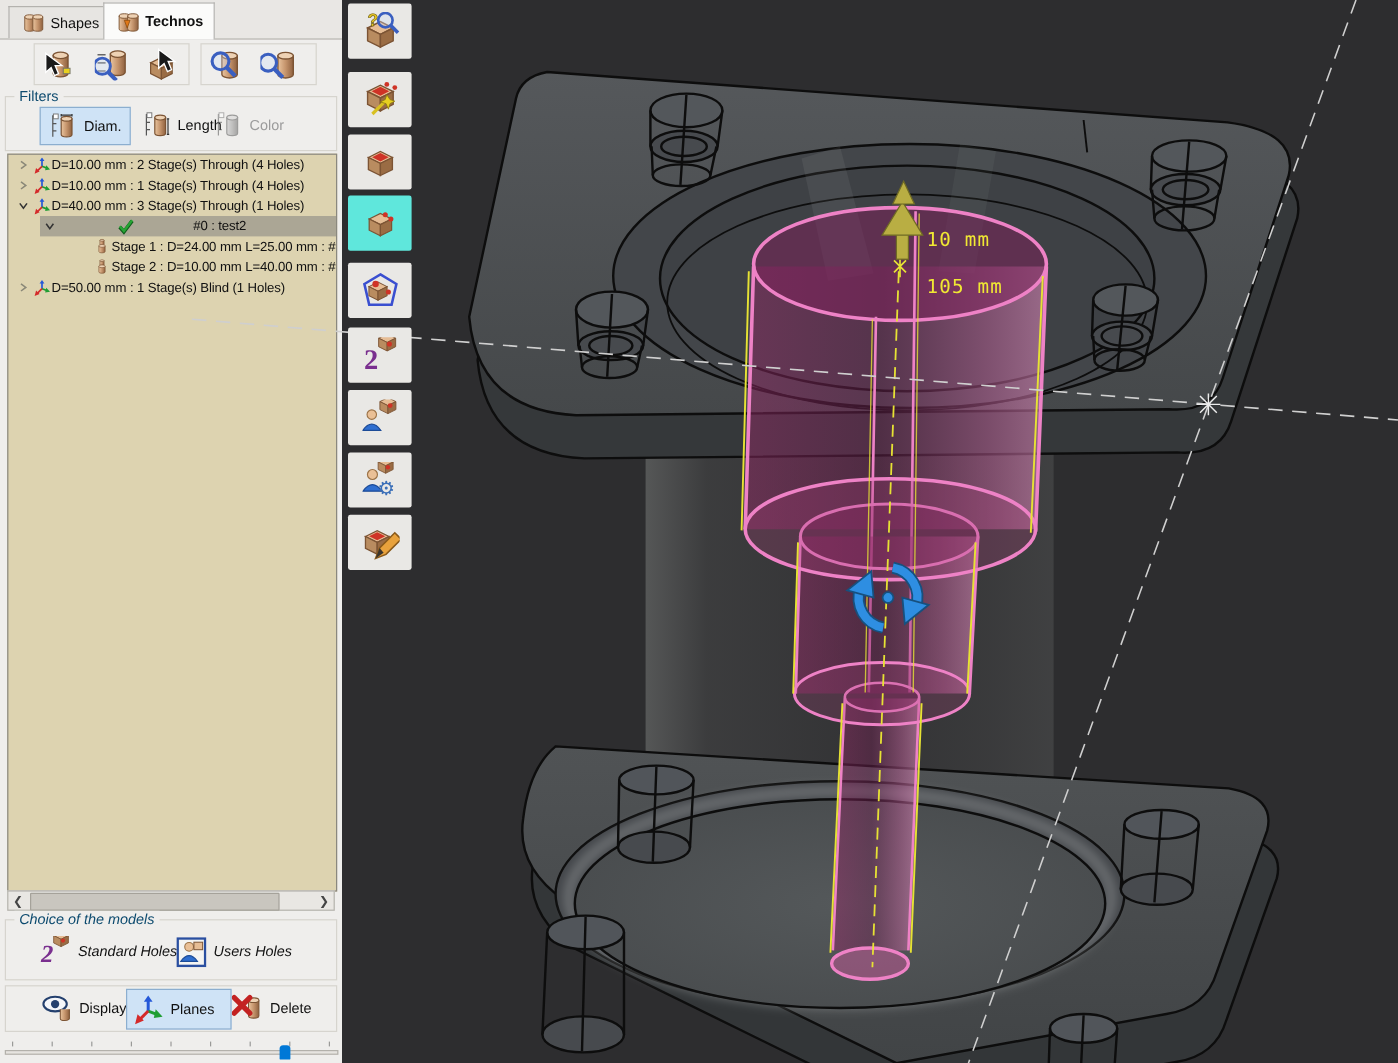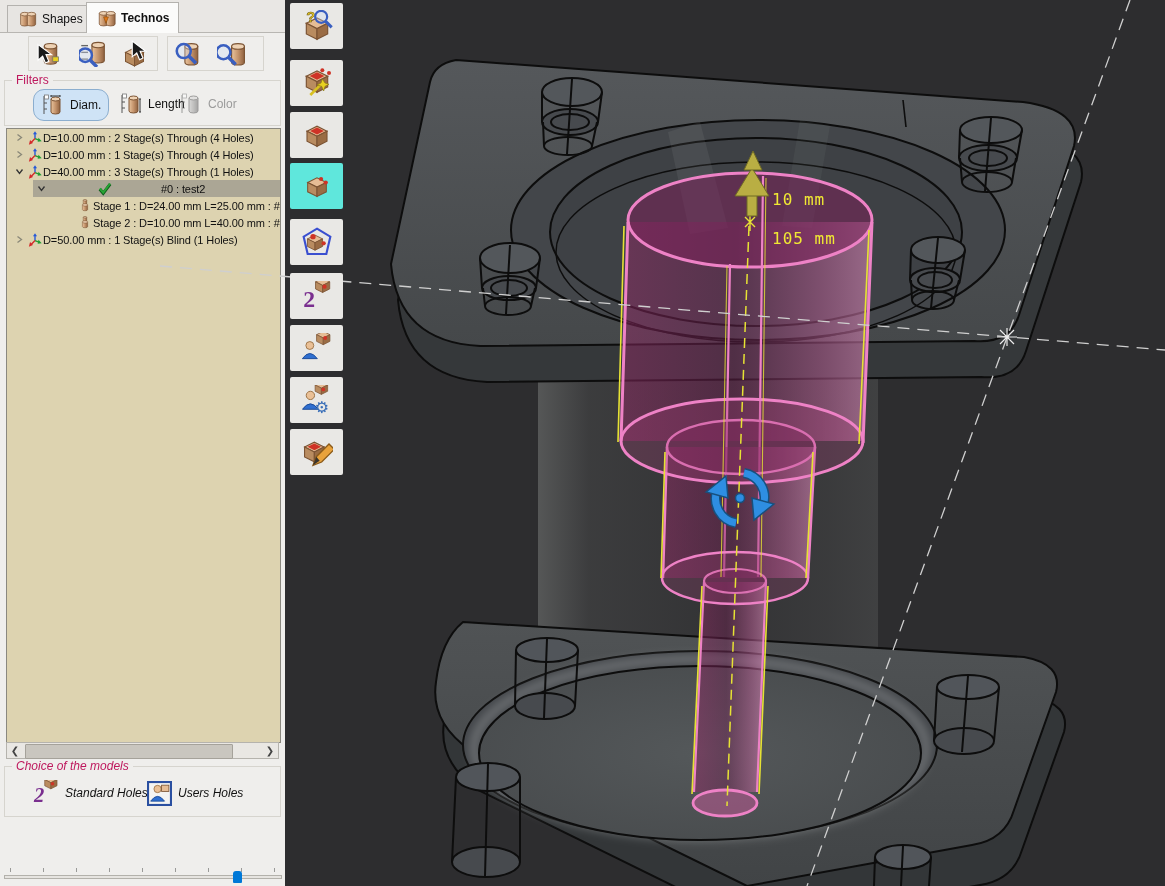--- a/index.html
+++ b/index.html
@@ -9,21 +9,21 @@
   
   .panel{position:absolute;left:0;top:0;width:285px;height:886px;background:#efeeec;z-index:1;}
   .tabbar{position:absolute;left:0;top:0;width:285px;height:32px;background:#e9e7e4;
           border-bottom:1px solid #b8b6b2;}
   .tab{position:absolute;top:5px;height:26px;border:1px solid #b4b2ae;border-bottom:none;
        background:#e7e5e2;display:flex;align-items:center;gap:5px;padding:0 9px;cursor:default;}
   .tab.active{top:2px;height:30px;background:#fbfbfa;z-index:2;}
   .tgroup{position:absolute;border:1px solid #d6d4ce;display:flex;align-items:center;}
   .tbtn{width:42px;height:31px;display:flex;align-items:center;justify-content:center;}
   .group{position:absolute;border:1px solid #d6d4ce;}
-  .group>.glabel{position:absolute;top:-8px;left:7px;background:#efeeec;padding:0 4px;color:#be185d;}
+  .group>.glabel{position:absolute;top:-8px;left:7px;background:#efeeec;padding:0 4px;color:#0c4a6e;}
   .fbtn{position:absolute;top:8px;height:30px;display:flex;align-items:center;gap:5px;padding:0 7px;}
   .fbtn.checked{background:#cfe3f6;border:1px solid #8caecf;}
   .fbtn.disabled{color:#9b9b9b;}
   
   .tree{position:absolute;left:6px;top:128px;width:273px;height:613px;background:#ddd3b0;
         border:1px solid #8a887f;overflow:hidden;}
   .trow{height:17px;display:flex;align-items:center;white-space:nowrap;font-size:11px;
         letter-spacing:-0.1px;}
   .trow .chev{width:13px;flex:0 0 13px;display:flex;align-items:center;justify-content:center;}
   .trow .ticon{width:17px;flex:0 0 17px;display:flex;align-items:center;justify-content:center;}
@@ -189,21 +189,21 @@
       <div class="tbtn">
         <svg width="28" height="28" viewBox="0 0 24 24">
             <use href="#i-cyl" x="6"></use>
             <use href="#i-mag" x="-4" y="1"></use>
           </svg>
       </div>
     </div>
 
     <div class="group" style="left:4px;top:80px;width:275px;height:44px;">
       <span class="glabel">Filters</span>
-      <div class="fbtn checked" style="left:28px;border-radius:11px;">
+      <div class="fbtn checked" style="left:28px;">
         <svg width="24" height="26" viewBox="0 0 24 24">
             <use href="#i-ruler-cyl"></use>
             <path d="M10 3 h9 M10 2 v2 M19 2 v2" stroke="#333" stroke-width="1" fill="none"></path>
           </svg>
         <span>Diam.</span>
       </div>
       <div class="fbtn" style="left:107px;">
         <svg width="24" height="26" viewBox="0 0 24 24">
             <use href="#i-ruler-cyl"></use>
             <path d="M21 7 v13 M20 7 h2 M20 20 h2" stroke="#333" stroke-width="1" fill="none"></path>
@@ -321,20 +321,40 @@
       <div class="mitem" style="left:142px;top:12px;">
         <svg width="25" height="25" viewBox="0 0 24 24">
             <rect x="1" y="1" width="22" height="22" fill="#f4f4f2" stroke="#2a4fa0" stroke-width="2"></rect>
             <use href="#i-person" x="1" y="1" width="20" height="20"></use>
             <rect x="14" y="4" width="7" height="6" fill="#e6bd95" stroke="#7c5434" stroke-width=".8"></rect>
           </svg>
         <span>Users Holes</span>
       </div>
     </div>
 
+    <div class="group" style="left:4px;top:821px;width:275px;height:37px;">
+      <div class="abtn" style="left:24px;top:2px;">
+        <svg width="26" height="26" viewBox="0 0 24 24">
+            <use href="#i-eye"></use>
+          </svg>
+        <span>Display</span>
+      </div>
+      <div class="abtn checked" style="left:100px;top:2px;width:76px;">
+        <svg width="25" height="25" viewBox="0 0 24 24">
+            <use href="#i-triad"></use>
+          </svg>
+        <span>Planes</span>
+      </div>
+      <div class="abtn" style="left:183px;top:2px;">
+        <svg width="26" height="26" viewBox="0 0 24 24">
+            <use href="#i-redx"></use>
+          </svg>
+        <span>Delete</span>
+      </div>
+    </div>
 
     <div class="slider-track"></div>
     <div class="tick" style="left:10px;"></div>
       <div class="tick" style="left:43px;"></div>
     <div class="tick" style="left:76px;"></div>
       <div class="tick" style="left:109px;"></div>
     <div class="tick" style="left:142px;"></div>
       <div class="tick" style="left:175px;"></div>
     <div class="tick" style="left:208px;"></div>
       <div class="tick" style="left:241px;"></div>

